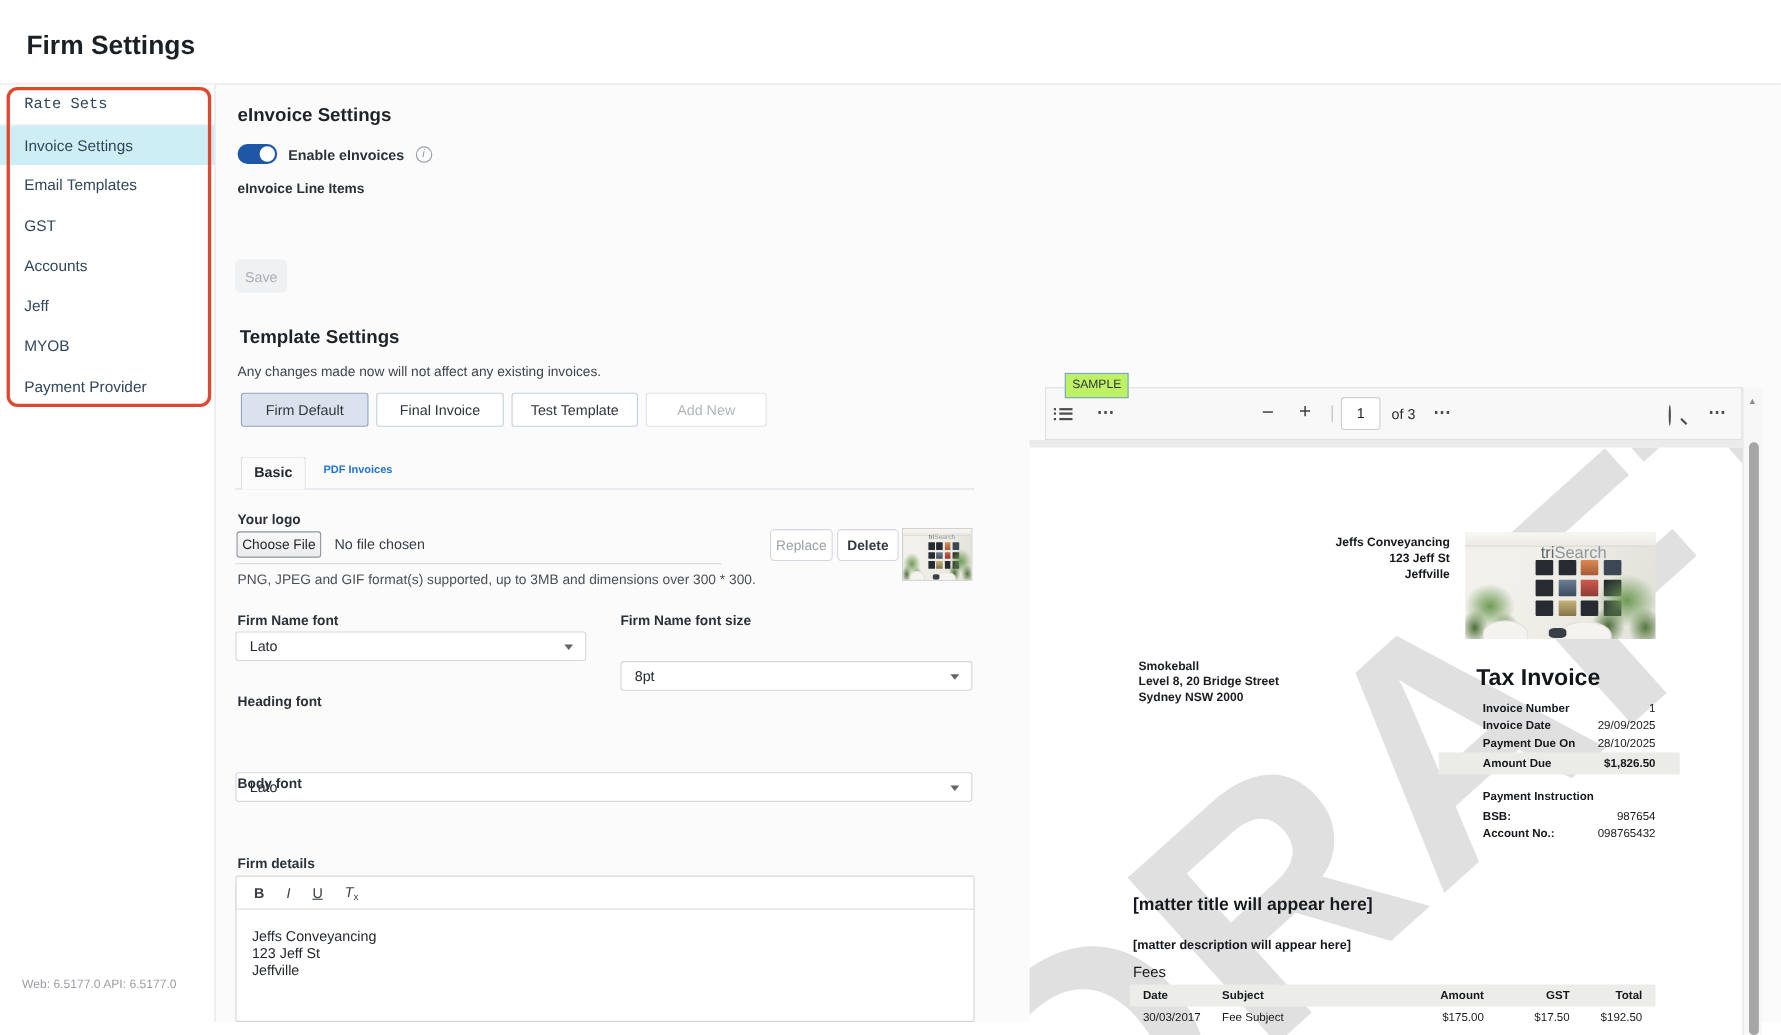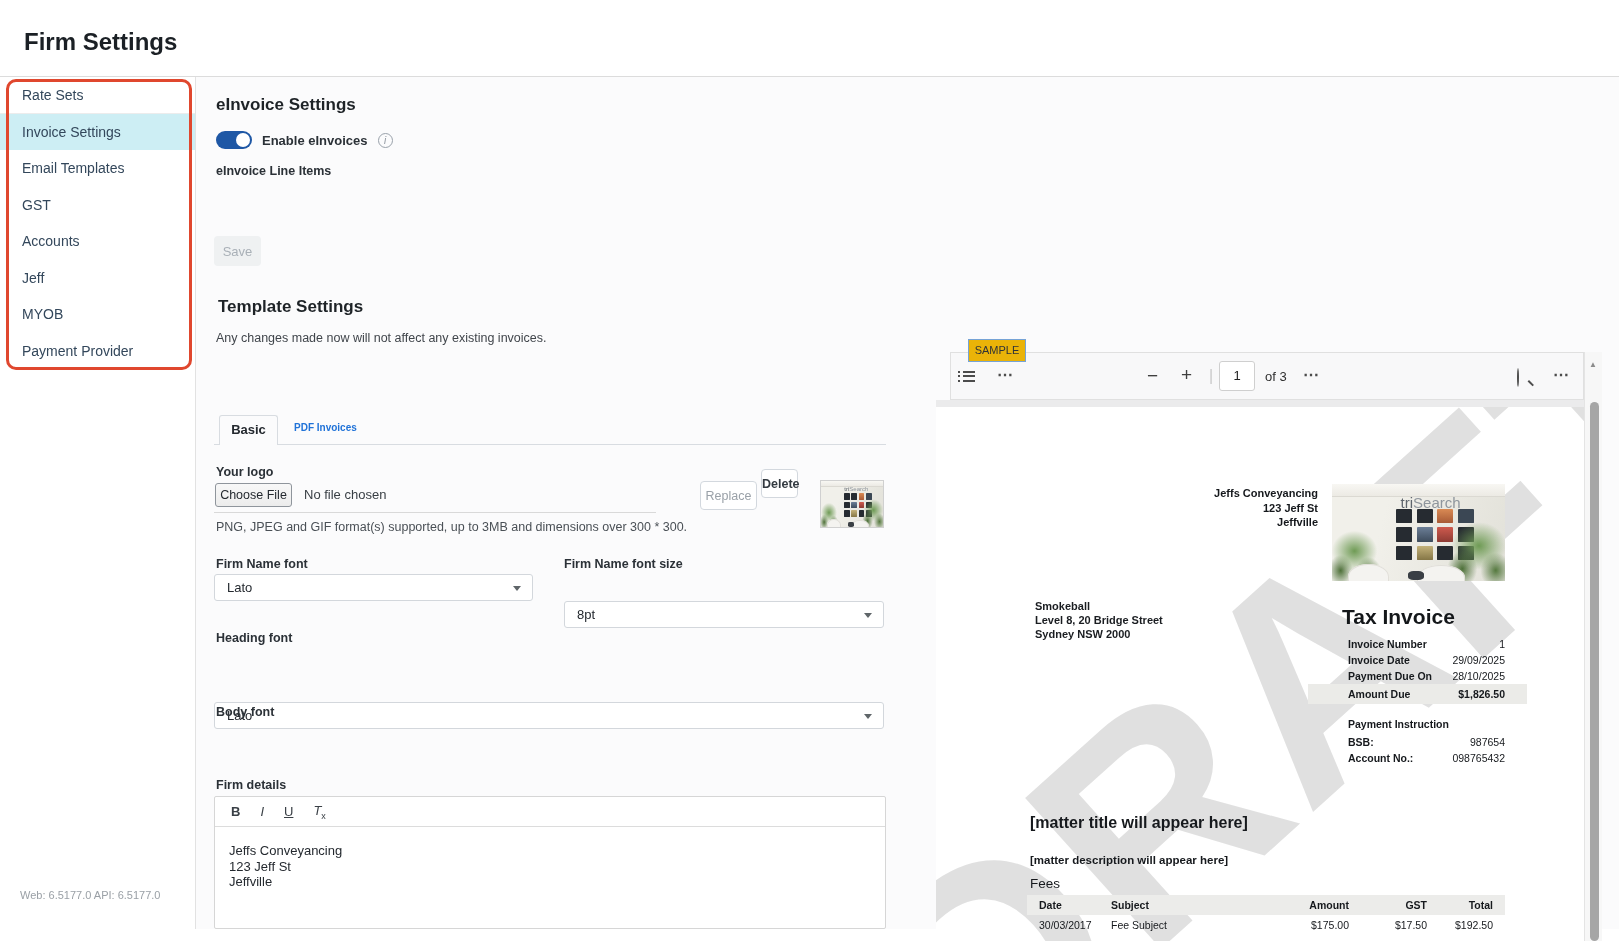--- a/index.html
+++ b/index.html
@@ -8,21 +8,21 @@
   .abs { position:absolute; }
 
   
   .page-title { left:24px; top:28px; font-size:24px; font-weight:700; color:#1b2025; }
   .top-divider { left:0; top:76px; width:100%; height:1px; background:#dcdcdc; }
   .surface { left:0; top:77px; width:100%; height:852px; background:#fbfbfc; }
 
   
   .sidebar { left:0; top:77px; width:196px; height:852px; background:#fff; border-right:1px solid #e2e2e2; }
   .nav-item { height:36.5px; line-height:36.5px; padding-left:22px; font-size:14px; font-weight:500; color:#33475b; cursor:pointer; }
-  .nav-item.first { border-bottom:1px solid #ececec; }
+  .nav-item.first { border-bottom:1px solid #ececec;font-family:Liberation Mono, monospace; }
   .nav-item.active { background:#cdeef4; }
   .annotation { left:6px; top:79px; width:186px; height:291px; border:3px solid #e0472e; border-radius:10px; z-index:40; pointer-events:none; }
   .version { left:20px; top:889px; font-size:11px; color:#9aa0a6; }
 
   
   .form { left:214px; top:76px; width:672px; height:854px; }
   .h2 { font-size:17px; font-weight:700; color:#1e2327; }
   .flabel { font-size:12.5px; font-weight:700; color:#2b3137; }
   .toggle { width:36px; height:18px; border-radius:10px; background:#1e57a5; position:relative; cursor:pointer; }
   .toggle::after { content:''; position:absolute; right:2px; top:2px; width:14px; height:14px; border-radius:50%; background:#fff; }
@@ -61,21 +61,21 @@
   .dots { font-size:16px; font-weight:700; color:#4c4c4c; letter-spacing:1px; cursor:pointer; }
   .pmz { font-size:19px; color:#3f3f3f; cursor:pointer; line-height:19px; }
   .tsep { font-size:16px; color:#c9c9c9; }
   .pagebox { width:36px; height:30px; background:#fff; border:1px solid #cfcfcf; border-radius:3px; font-size:13px; color:#222; text-align:center; line-height:28px; }
   .ofpg { font-size:13px; color:#2f2f2f; }
   .mag { width:13px; height:13px; border:1.6px solid #4e4e4e; border-radius:50%; position:relative; cursor:pointer; }
   .mag::after { content:''; position:absolute; left:11px; top:11px; width:7px; height:1.6px; background:#4e4e4e; transform:rotate(45deg); transform-origin:0 0; }
   .tlist { display:block; cursor:pointer; }
   .tlist i { display:block; width:12px; height:2px; margin:2.5px 0; background:#4c4c4c; position:relative; }
   .tlist i::before { content:''; position:absolute; left:-5.5px; top:0; width:2.5px; height:2px; background:#4c4c4c; }
-  .sample { left:968px; top:339px; width:58px; height:23px; background:#eab308; border:1px solid #76a3d6; font-size:11px; color:#2f3338; text-align:center; line-height:21px; z-index:30; }
+  .sample { left:968px; top:339px; width:58px; height:23px; background:#bef264; border:1px solid #76a3d6; font-size:11px; color:#2f3338; text-align:center; line-height:21px; z-index:30; }
   .sbar { left:648px; top:0; width:18px; height:589px; background:#f7f7f7; border-left:1px solid #e4e4e4; }
   .sbar .arr { position:absolute; left:4px; top:8px; font-size:8px; color:#8b8b8b; cursor:pointer; }
   .sbar .thumb { position:absolute; left:4.5px; top:50px; width:9px; height:539px; background:#a6a6a6; border-radius:5px; cursor:pointer; }
 
   
   .inv { color:#16191d; }
   .watermark { left:-140px; top:140px; width:940px; height:340px; line-height:340px; text-align:center;
     font-size:295px; font-weight:800; letter-spacing:4px; color:#c2c2c2; opacity:.5; transform:rotate(-42deg); z-index:1; }
   .inv-z { z-index:2; }
   .firm-block { right:266px; top:79px; text-align:right; font-size:11px; font-weight:700; line-height:14.5px; color:#15181c; }
@@ -152,31 +152,37 @@
     </div>
 
     <div class="abs flabel" style="left:2px;top:88px;">eInvoice Line Items</div>
 
 
     <button class="abs save-btn" style="left:0;top:160px;">Save</button>
 
     <div class="abs h2" style="left:4px;top:221px;">Template Settings</div>
     <div class="abs note" style="left:2px;top:255px;">Any changes made now will not affect any existing invoices.</div>
 
+    <div class="abs tpl-row" style="left:5px;top:281px;">
+      <button class="tpl-btn sel" style="width:116px;">Firm Default</button>
+      <button class="tpl-btn" style="width:116px;">Final Invoice</button>
+      <button class="tpl-btn" style="width:115px;">Test Template</button>
+      <button class="tpl-btn dis" style="width:110px;">Add New</button>
+    </div>
 
     <div class="abs tab-line" style="left:0;top:368px;"></div>
     <div class="abs tab-basic" style="left:5px;top:339px;">Basic</div>
     <div class="abs tab-pdf" style="left:80px;top:346px;">PDF Invoices</div>
 
     <div class="abs flabel" style="left:2px;top:389px;">Your logo</div>
     <button class="abs choose-btn" style="left:1px;top:407px;">Choose File</button>
     <div class="abs" style="left:90px;top:411px;font-size:13px;color:#383e44;">No file chosen</div>
     <div class="abs file-underline" style="left:0;top:436px;"></div>
     <button class="abs mini-btn" style="left:486px;top:405px;width:57px;color:#9aa1a8;">Replace</button>
-    <button class="abs mini-btn" style="left:547px;top:393px;width:37px;color:#333a41;font-weight:700;">Delete</button>
+    <button class="abs mini-btn" style="left:547px;top:405px;width:56px;color:#333a41;font-weight:700;">Delete</button>
 
     <div class="photo photo-thumb" style="left:606px;top:404px;width:64px;height:48px;">
       <div class="ceil"></div>
       <div class="brand"><span class="b1">tri</span><span class="b2">Search</span></div>
       <div class="frames">
           <i></i>
           <i></i>
           <i></i>
           <i></i>
           <i></i>

